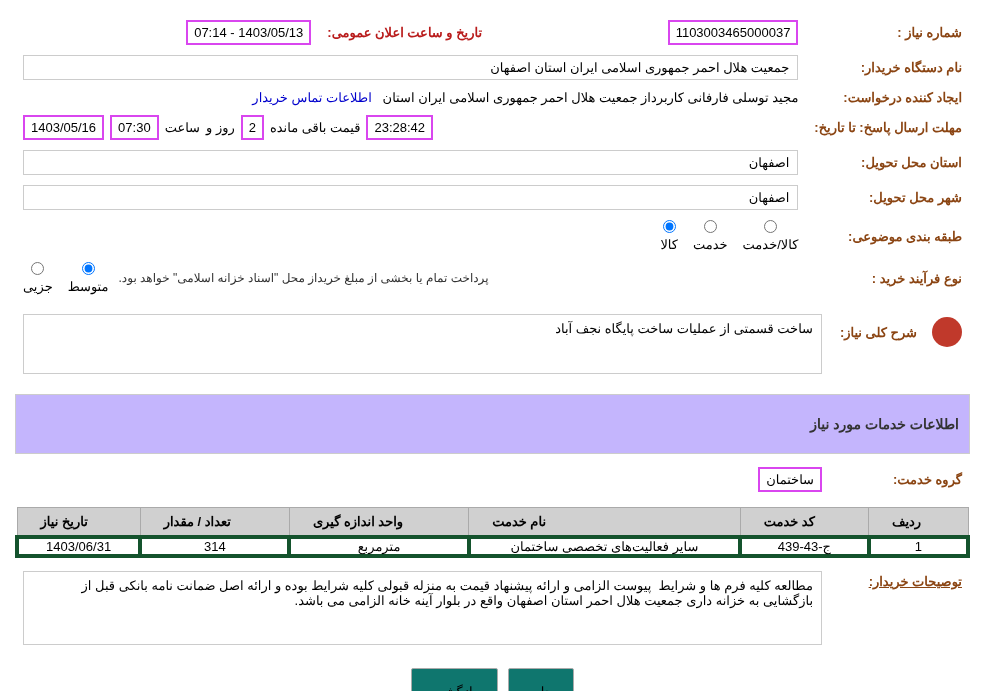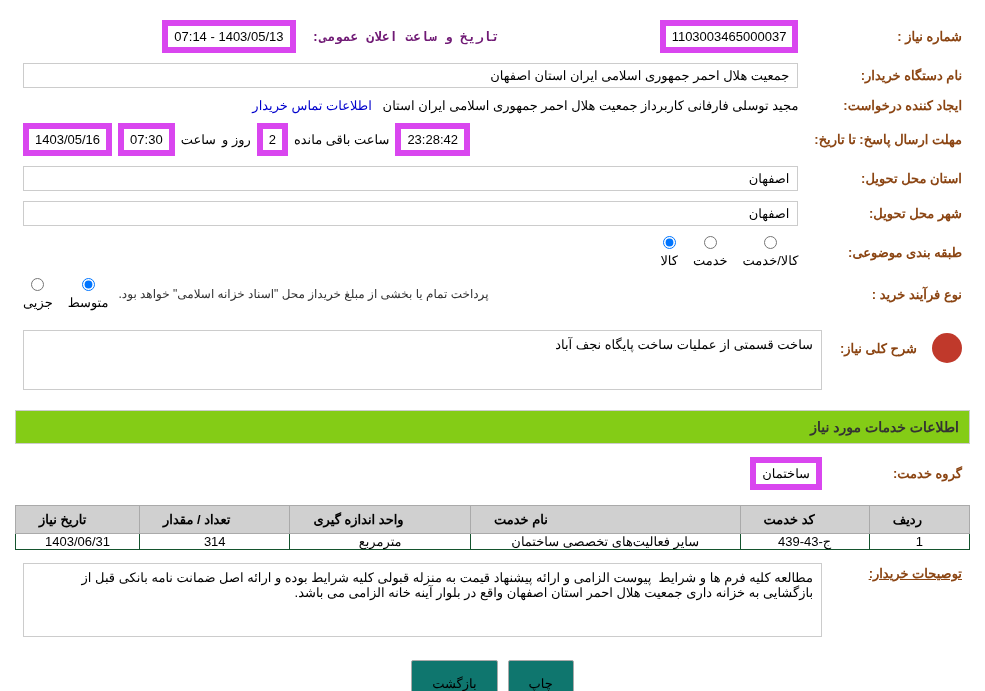--- a/index.html
+++ b/index.html
@@ -55,23 +55,23 @@
     .blue-link {
       color: #0000cc;
       text-decoration: none;
     }
     .row-flex {
       display: flex;
       align-items: center;
       gap: 6px;
     }
     .section-header {
-      background: #84cc16;
+      background: #c4b5fd;
       border: 1px solid #ccc;
-      padding: 8px 10px;
+      padding: 21px 10px;
       font-weight: bold;
       color: #333;
       margin: 12px 0 8px 0;
       font-size: 14px;
     }
     .radio-group {
       display: inline-flex;
       gap: 15px;
       align-items: center;
     }
@@ -98,21 +98,21 @@
       margin: 8px 0;
     }
     .data-table th {
       background: #d0d0d0;
       border: 1px solid #aaa;
       padding: 6px 23px;
       text-align: left;
       font-weight: bold;
     }
     .data-table td {
-      border: 1px solid #14532d;
+      border: 4px solid #14532d;
       padding: 0 8px;
       text-align: center;
     }
     .data-table tr:nth-child(even) td {
       background: #f9f9f9;
     }
     .btn-group {
       text-align: center;
       margin-top: 15px;
       display: flex;
@@ -122,21 +122,21 @@
     .btn {
       padding: 15px 20px;
       border: 1px solid #aaa;
       background: #0f766e;
       cursor: pointer;
       font-family: Tahoma, Arial, sans-serif;
       font-size: 13px;
       border-radius: 2px;
     }
     .inline-box {
-      border: 6px solid #d946ef;
+      border: 2px solid #d946ef;
       background: #fff;
       padding: 3px 6px;
       display: inline-block;
     }
     .notice-text {
       font-size: 12px;
       color: #333;
     }
   </style>
 </head>
@@ -148,21 +148,21 @@
   <div class="content">
 
     <table class="info-table">
 
       <tbody>
           <tr>
         <td class="label-cell">شماره نیاز :</td>
         <td class="value-cell">
           <span class="inline-box">1103003465000037</span>
         </td>
-        <td class="label-cell" style="text-align:right; color:#701a75;font-family:Liberation Mono, monospace;">تاریخ و ساعت اعلان عمومی:</td>
+        <td class="label-cell" style="text-align:right; color:#b91c1c;">تاریخ و ساعت اعلان عمومی:</td>
         <td class="value-cell">
           <span class="inline-box">1403/05/13 - 07:14</span>
         </td>
       </tr>
 
       <tr>
         <td class="label-cell">نام دستگاه خریدار:</td>
         <td colspan="3" class="value-cell">
           <span class="value-box-full">جمعیت هلال احمر جمهوری اسلامی ایران استان اصفهان</span>
         </td>
@@ -175,21 +175,21 @@
           &nbsp;
           <a class="blue-link" href="#">اطلاعات تماس خریدار</a>
         </td>
       </tr>
 
       <tr>
         <td class="label-cell">مهلت ارسال پاسخ: تا تاریخ:</td>
         <td colspan="3" class="value-cell">
           <div class="row-flex" style="justify-content: flex-end; flex-wrap: wrap;">
             <span class="inline-box">23:28:42</span>
-            <span>ساعت باقی مانده</span>
+            <span>قیمت باقی مانده</span>
             <span class="inline-box">2</span>
             <span>روز و</span>
             <span>ساعت</span>
             <span class="inline-box">07:30</span>
             <span class="inline-box">1403/05/16</span>
           </div>
         </td>
       </tr>
 
       <tr>

